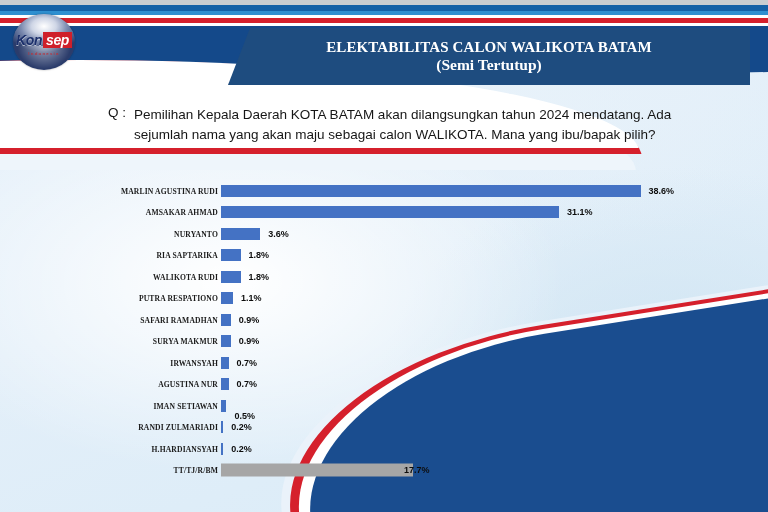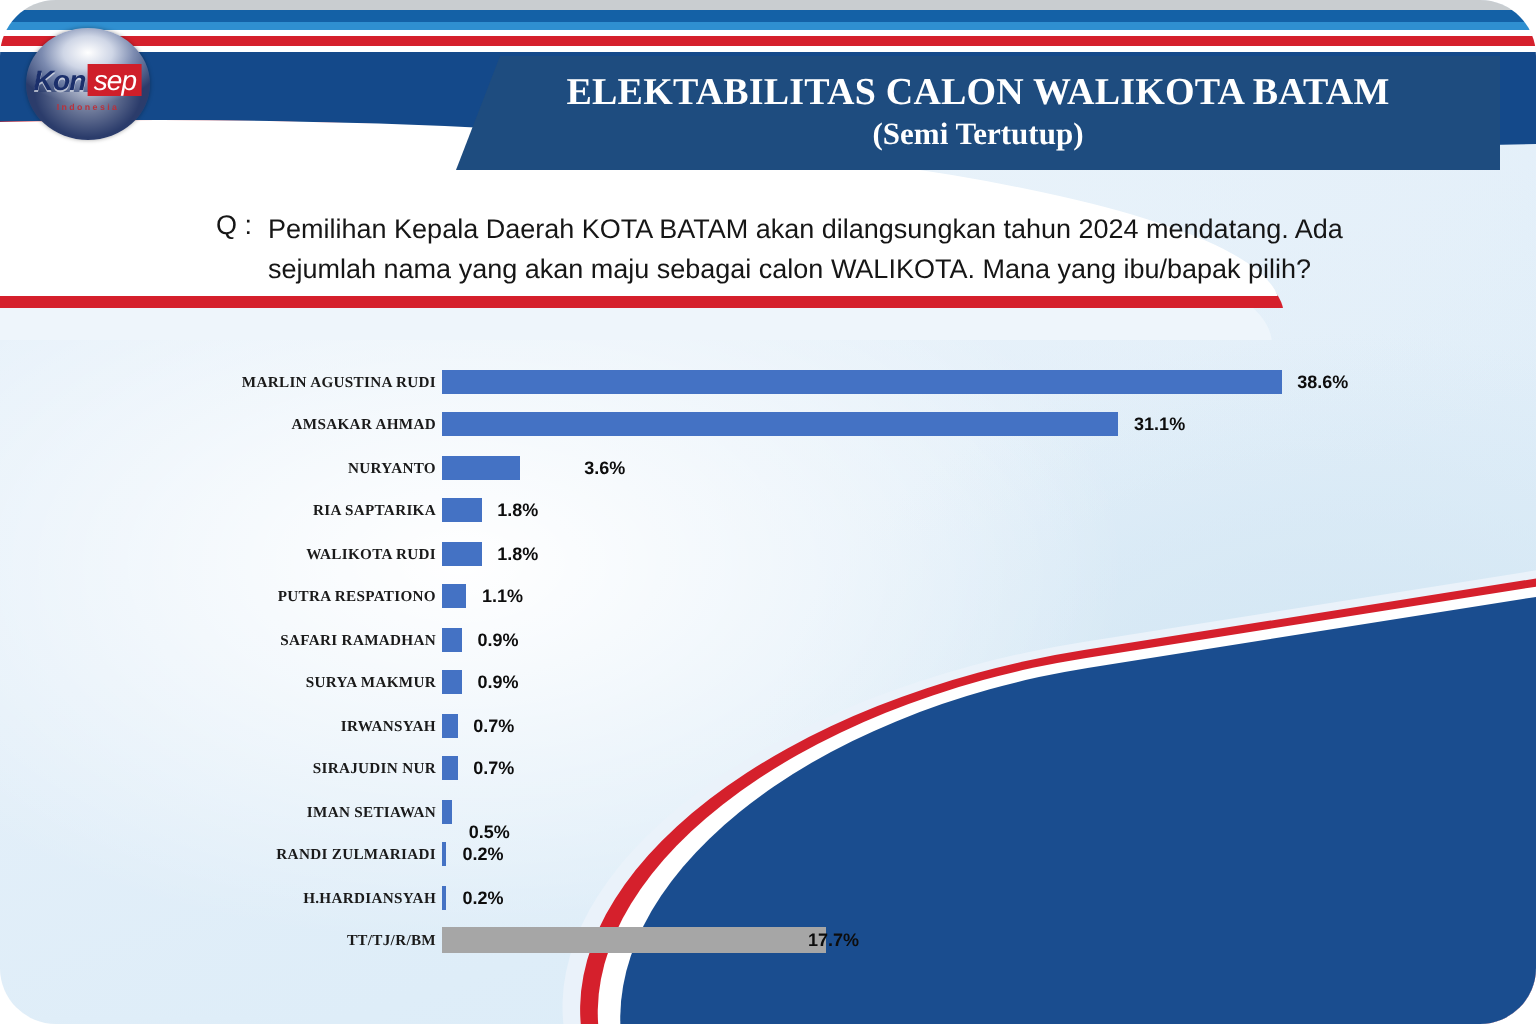--- a/index.html
+++ b/index.html
@@ -12,21 +12,20 @@
   }
 
   #slide {
     position:absolute; left:0; top:0; width:768px; height:512px;
     overflow:hidden;
     background:
       radial-gradient(ellipse 70% 60% at 30% 55%, #ffffff 0%, rgba(255,255,255,0) 62%),
       radial-gradient(ellipse 60% 70% at 88% 78%, #cfe4f2 0%, rgba(207,228,242,0) 65%),
       radial-gradient(ellipse 80% 50% at 55% 18%, #e8f2fa 0%, rgba(232,242,250,0) 70%),
       linear-gradient(160deg,#eaf3fb 0%, #e3eff9 45%, #d9ebf7 100%);
-    border-radius: 28px;
   }
 
   
   .stripe { position:absolute; left:0; width:768px; }
   .s-gray   { top:0;  height:5px;  background:#c9cdd0; }
   .s-blue1  { top:5px; height:6px; background:#1461a6; }
   .s-blue2  { top:11px; height:4px; background:#2f8fd0; }
   .s-white1 { top:15px; height:3px; background:#ffffff; }
   .s-red1   { top:18px; height:5px; background:#d5202c; }
   .s-white2 { top:23px; height:3px; background:#ffffff; }
@@ -76,41 +75,41 @@
     display:flex; align-items:center; white-space:nowrap;
   }
   .logo-kon {
     font-family:"Liberation Sans", sans-serif;
     font-weight:bold; font-size:14px; font-style:italic;
     color:#1b2f6b; letter-spacing:-.4px;
     text-shadow:0 1px 0 rgba(255,255,255,.6);
   }
   .logo-sep {
     font-family:"Liberation Sans", sans-serif;
-    font-weight:normal; font-size:14px; font-style:italic;
+    font-weight:bold; font-size:14px; font-style:italic;
     color:#ffffff; background:#cf1f2a;
     padding:0 3px; letter-spacing:-.4px; margin-left:1px;
   }
   .logo-sub {
     position:absolute; left:50%; top:66%; transform:translateX(-50%);
     font-size:4.4px; color:#b9323c; letter-spacing:1.2px; white-space:nowrap;
     font-weight:bold;
   }
 
   
   .title-banner {
     position:absolute; left:228px; top:28px; width:522px; height:57px;
     background:#1e4c7f;
     clip-path: polygon(22px 0, 522px 0, 522px 57px, 0 57px);
     display:flex; flex-direction:column; align-items:center; justify-content:center;
     z-index:14;
     box-shadow:0 1px 2px rgba(0,0,0,.18);
   }
   .title-l1 {
-    color:#ffffff; font-weight:bold; font-size:19px;
+    color:#ffffff; font-weight:bold; font-size:15px;
     letter-spacing:.1px; line-height:1.06;
     font-family:"Liberation Serif", serif;
   }
   .title-l2 {
     color:#ffffff; font-weight:bold; font-size:15.5px;
     line-height:1.1; margin-top:1px;
     font-family:"Liberation Serif", serif;
   }
 
   
@@ -236,21 +235,21 @@
         <div class="bar-val" style="left: 648.582px;">38.6%</div>
       </div>
       <div class="row" style="top: 23.5px; padding-left: 32px;">
         <div class="row-label">AMSAKAR AHMAD</div>
         <div class="bar" style="width: 338.057px; background: rgb(68, 114, 196);"></div>
         <div class="bar-val" style="left: 567.057px;">31.1%</div>
       </div>
       <div class="row" style="top: 45px;">
         <div class="row-label">NURYANTO</div>
         <div class="bar" style="width: 39.132px; background: rgb(68, 114, 196);"></div>
-        <div class="bar-val" style="left: 268.132px; margin-left: 24px;">3.6%</div>
+        <div class="bar-val" style="left: 268.132px;">3.6%</div>
       </div>
       <div class="row" style="top: 66.5px;">
         <div class="row-label">RIA SAPTARIKA</div>
         <div class="bar" style="width: 19.566px; background: rgb(68, 114, 196);"></div>
         <div class="bar-val" style="left: 248.566px;">1.8%</div>
       </div>
       <div class="row" style="top: 88px;">
         <div class="row-label">WALIKOTA RUDI</div>
         <div class="bar" style="width: 19.566px; background: rgb(68, 114, 196);"></div>
         <div class="bar-val" style="left: 248.566px;">1.8%</div>
@@ -269,21 +268,21 @@
         <div class="row-label">SURYA MAKMUR</div>
         <div class="bar" style="width: 9.783px; background: rgb(68, 114, 196);"></div>
         <div class="bar-val" style="left: 238.783px;">0.9%</div>
       </div>
       <div class="row" style="top: 174px;">
         <div class="row-label">IRWANSYAH</div>
         <div class="bar" style="width: 7.609px; background: rgb(68, 114, 196);"></div>
         <div class="bar-val" style="left: 236.609px;">0.7%</div>
       </div>
       <div class="row" style="top: 195.5px;">
-        <div class="row-label">SIRAJUDIN NUR</div>
+        <div class="row-label">AGUSTINA NUR</div>
         <div class="bar" style="width: 7.609px; background: rgb(68, 114, 196);"></div>
         <div class="bar-val" style="left: 236.609px;">0.7%</div>
       </div>
       <div class="row" style="top: 217px;">
         <div class="row-label">IMAN SETIAWAN</div>
         <div class="bar" style="width: 5.435px; background: rgb(68, 114, 196);"></div>
         <div class="bar-val" style="left: 234.435px; margin-top: 10px;">0.5%</div>
       </div>
       <div class="row" style="top: 238.5px;">
         <div class="row-label">RANDI ZULMARIADI</div>

